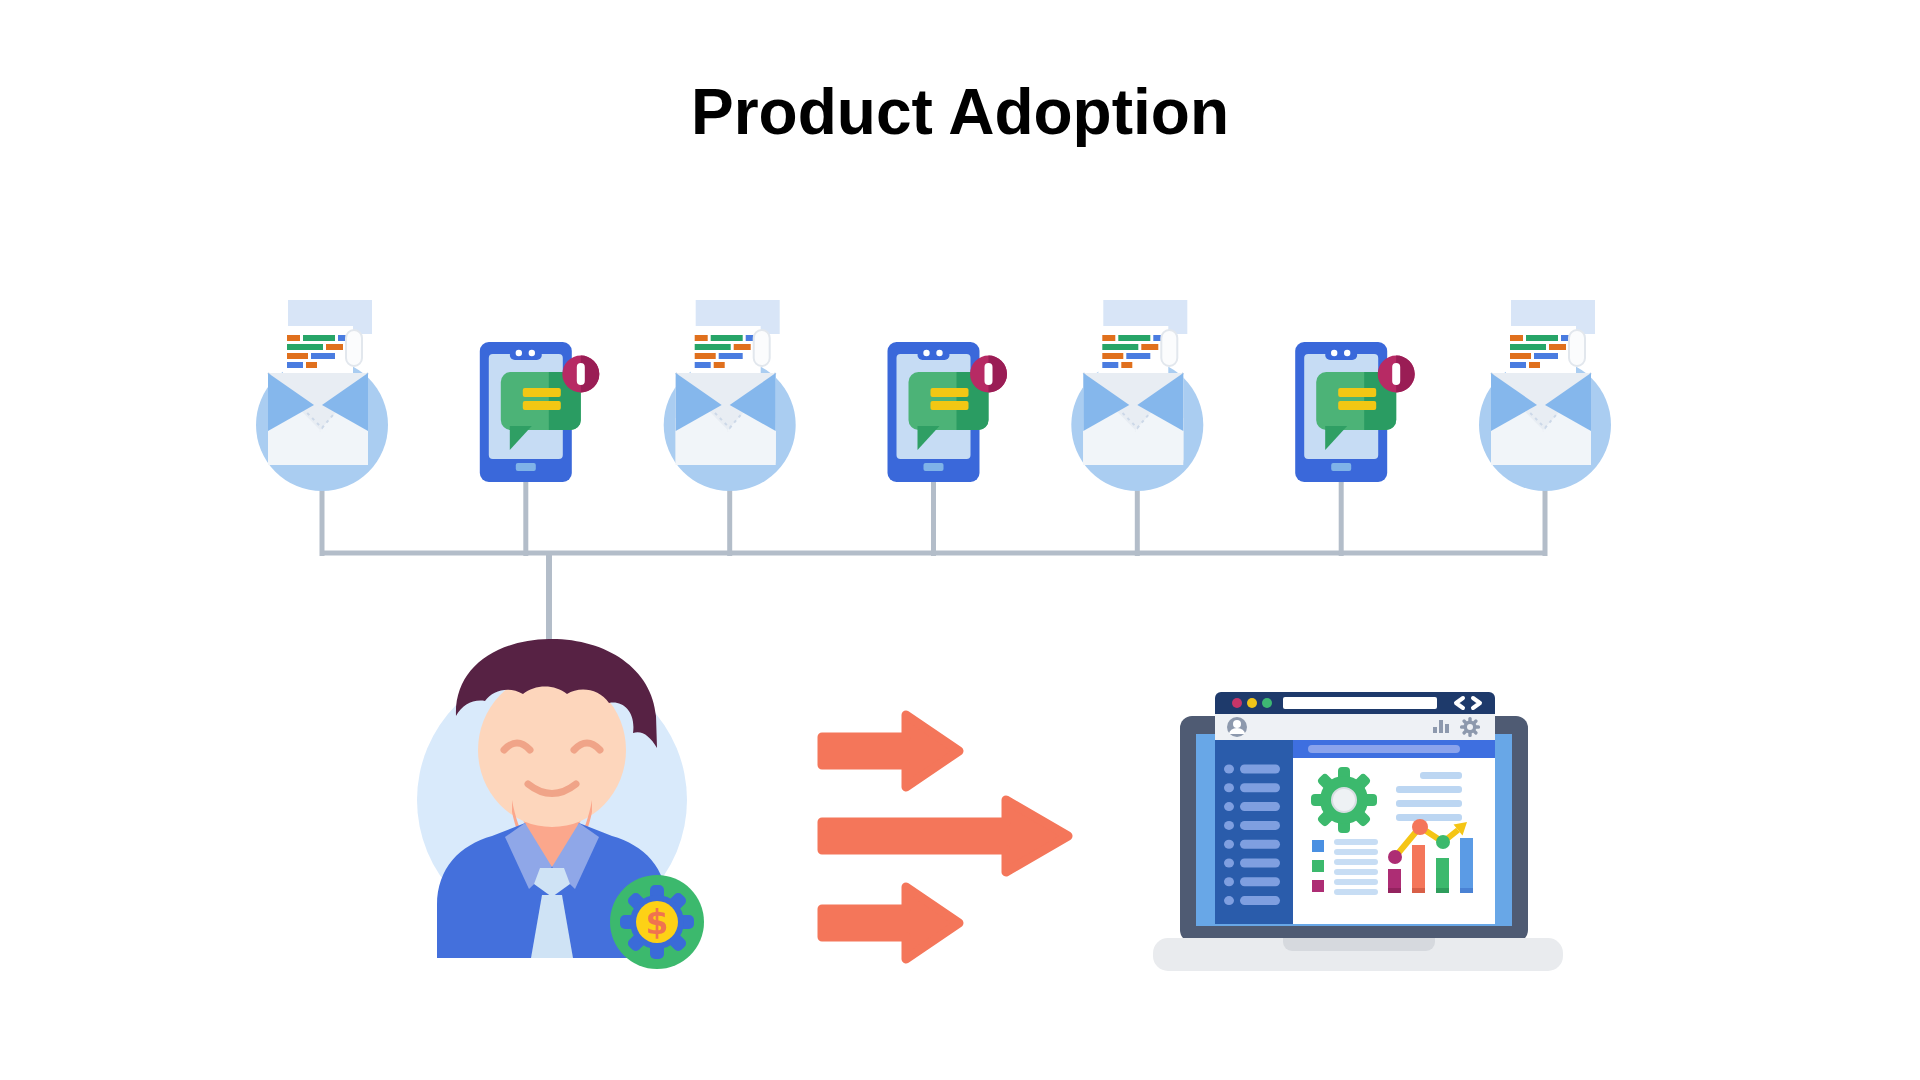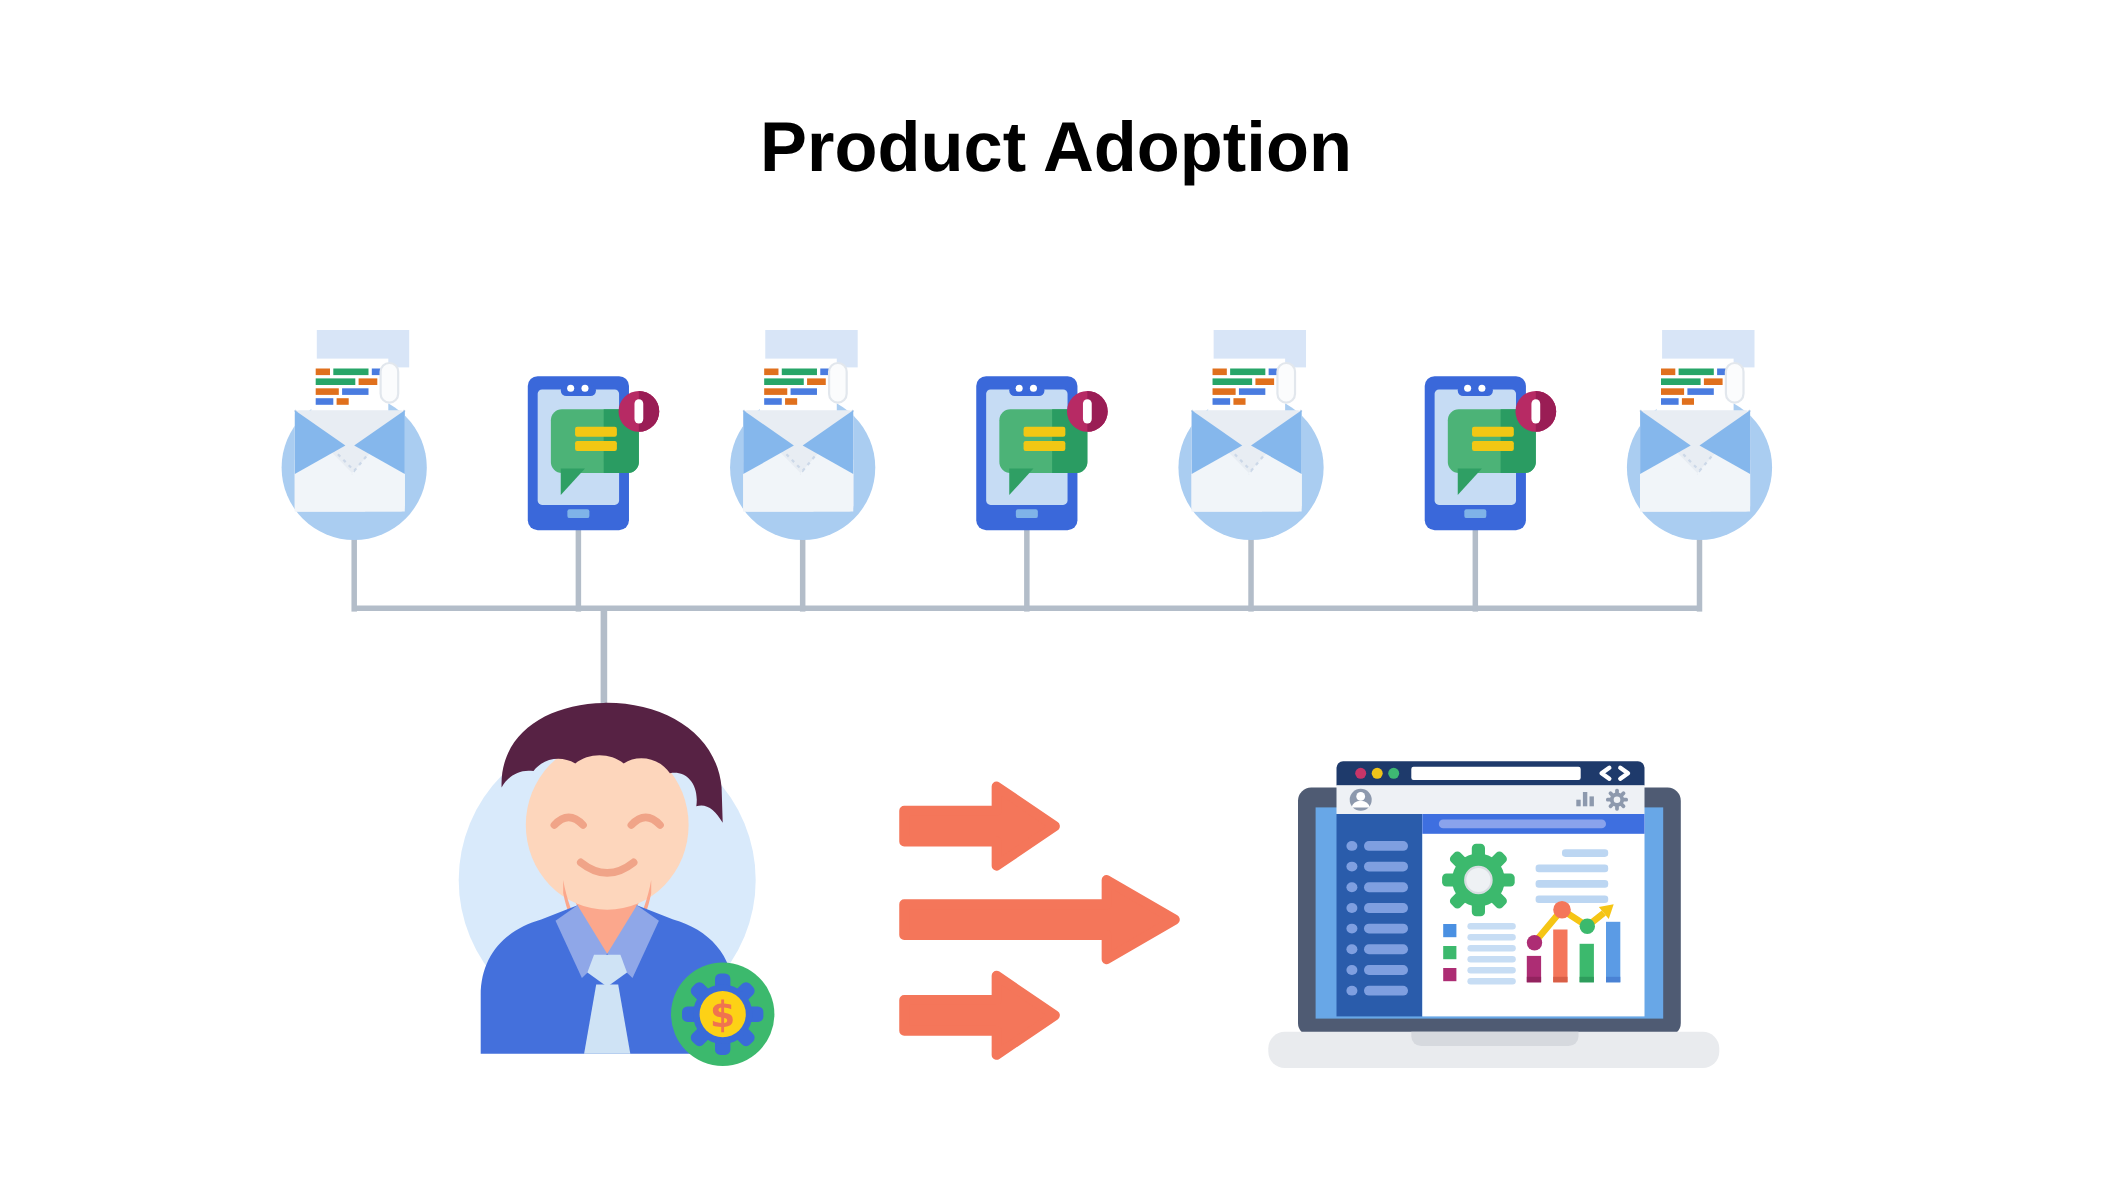--- a/index.html
+++ b/index.html
@@ -1,18 +1,18 @@
 <!DOCTYPE html>
 <html><head>
 <meta charset="utf-8">
 <style>
   html,body{margin:0;padding:0;background:#ffffff;}
   #stage{position:relative;width:1920px;height:1080px;background:#ffffff;overflow:hidden;
          font-family:"Liberation Sans",sans-serif;}
-  #title{position:absolute;top:96px;left:0;width:100%;margin:0;text-align:center;
+  #title{position:absolute;top:75px;left:0;width:100%;margin:0;text-align:center;
          font-size:64px;font-weight:700;color:#000;letter-spacing:0px;}
   svg{position:absolute;top:0;left:0;}
   text.dollar{font-family:"DejaVu Sans",sans-serif;font-weight:bold;}
 </style>
 </head>
 <body>
 
 <div id="stage">
   <h1 id="title">Product Adoption</h1>
 

